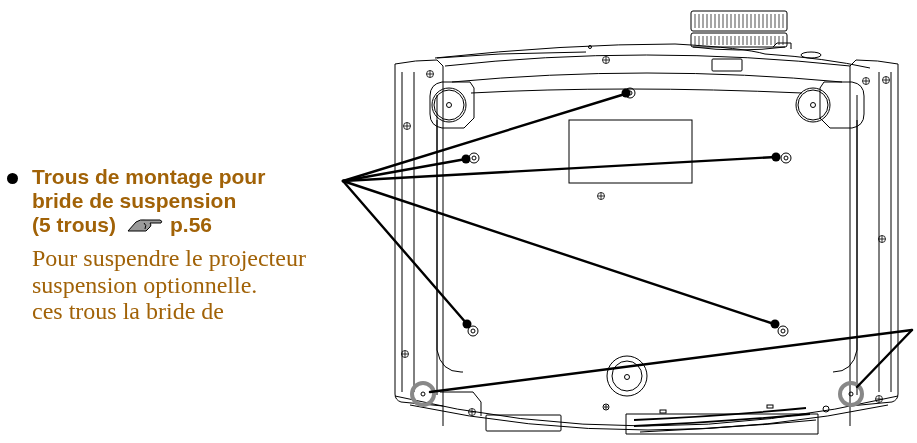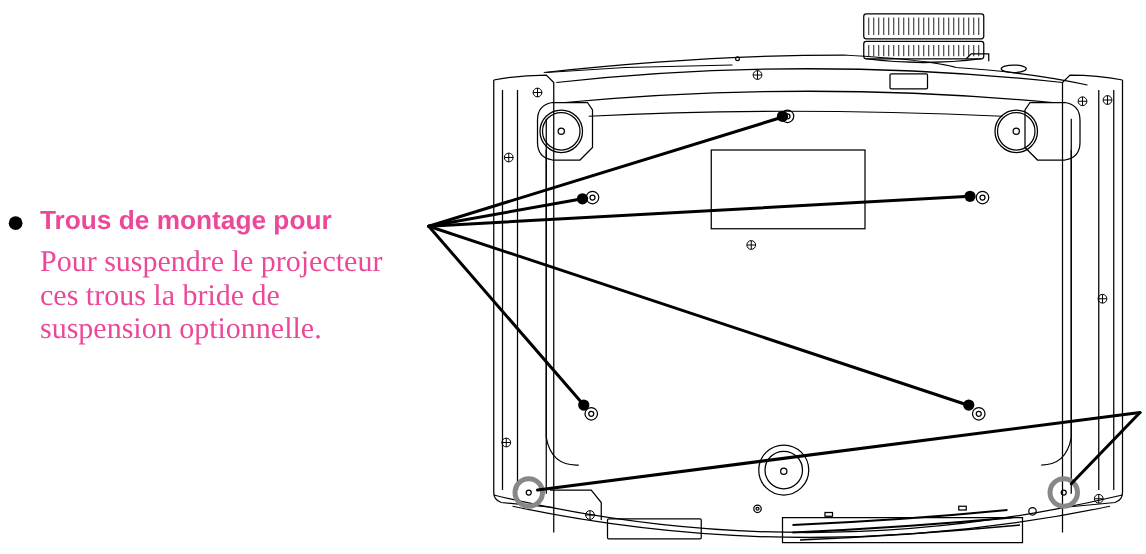--- a/index.html
+++ b/index.html
@@ -1,21 +1,21 @@
 <!DOCTYPE html>
 <html><head>
   <meta charset="utf-8">
   <style>
     html, body { margin: 0; padding: 0; background: #ffffff; }
     body { width: 917px; height: 443px; position: relative; overflow: hidden; }
     .stage { position: absolute; left: 0; top: 0; width: 917px; height: 443px; }
     .diagram { position: absolute; left: 0; top: 0; width: 917px; height: 443px; }
     .callout {
       position: absolute; left: 6px; top: 165px; width: 340px;
-      color: #ec4899;
+      color: #a16207;
     }
     .heading {
       font-family: "Liberation Sans", sans-serif;
       font-weight: bold; font-size: 21px; line-height: 24px;
       position: relative; padding-left: 26px;
     }
     .bullet {
       position: absolute; left: 1px; top: 8px; width: 11px; height: 11px;
       border-radius: 50%; background: #000;
     }
@@ -162,21 +162,26 @@
       <circle cx="776" cy="157" r="4.5"></circle>
       <circle cx="467" cy="324" r="4.5"></circle>
       <circle cx="775" cy="324" r="4.5"></circle>
     </g>
   </svg>
 
   <div class="callout">
     <div class="heading">
       <span class="bullet"></span>
       <span class="heading-line">Trous de montage pour</span>
+      <span class="heading-line">bride de suspension</span>
+      <span class="heading-line"><span>(5 trous)</span><svg class="ref-icon" viewBox="0 0 38 16" xmlns="http://www.w3.org/2000/svg">
+          <path d="M2 14 L10 5 Q14 2 20 3 L34 3 Q37 4 35 6 L24 6 Q26 8 24 10 L20 14 Z" fill="#9a9a9a" stroke="#000" stroke-width="1"></path>
+          <path d="M18 6 q3 2 1 6" fill="none" stroke="#000" stroke-width="1"></path>
+        </svg><span>p.56</span></span>
     </div>
     <div class="body-text">
       <span class="body-line">Pour suspendre le projecteur</span>
+      <span class="body-line">suspension optionnelle.</span>
       <span class="body-line">ces trous la bride de</span>
-      <span class="body-line">suspension optionnelle.</span>
     </div>
   </div>
 
 </div>
 
 </body></html>

